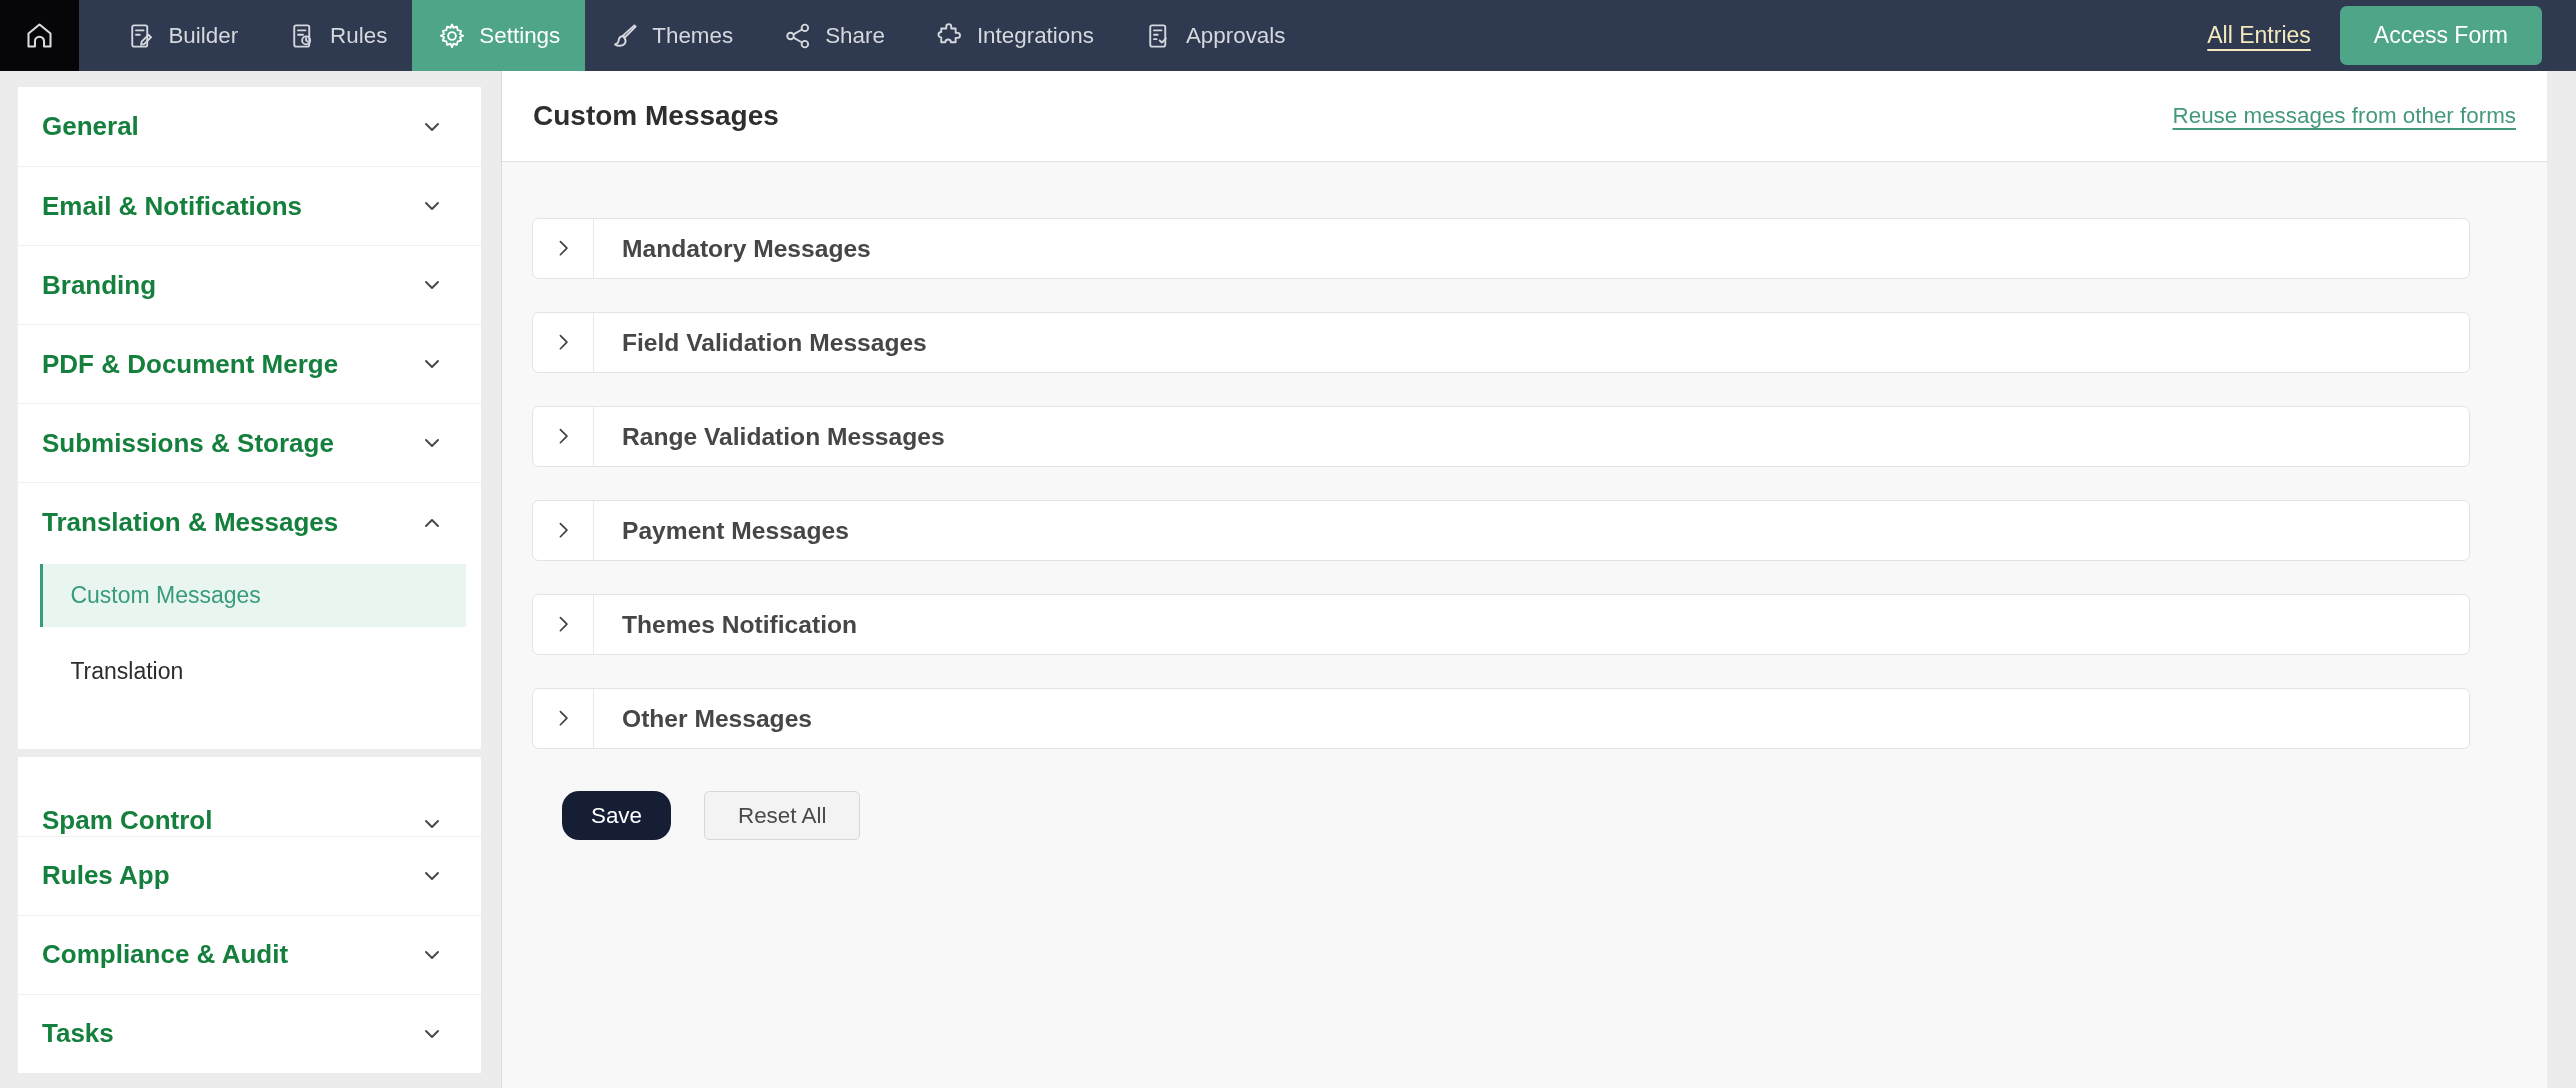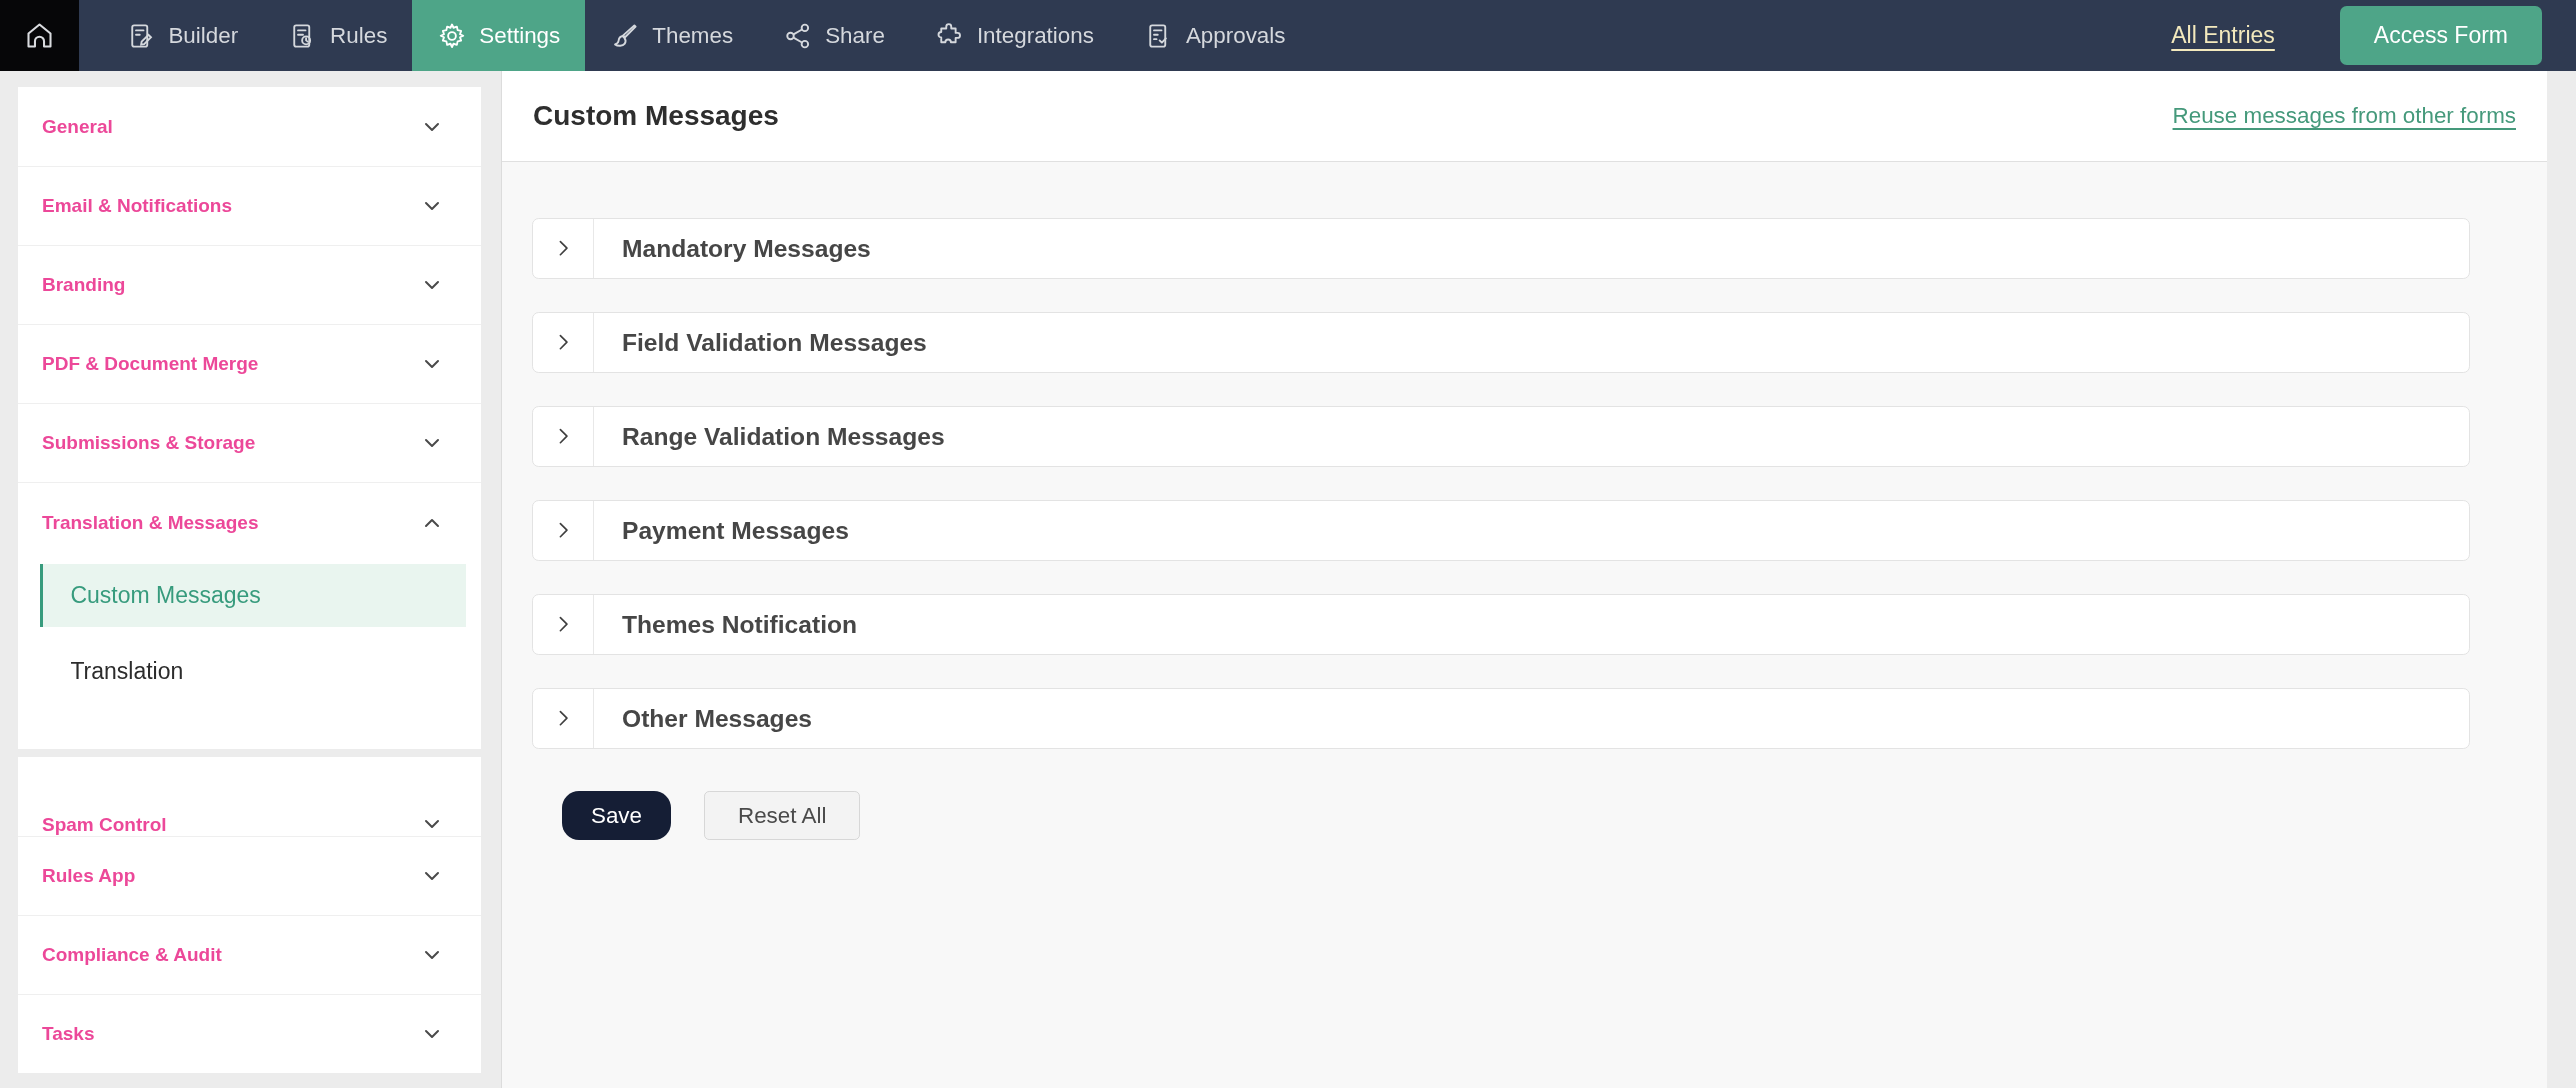--- a/index.html
+++ b/index.html
@@ -26,21 +26,21 @@
   }
   .nav-tabs { display:flex; align-items:stretch; margin-left:22.4px; }
   .nav-tab {
     display:flex; align-items:center; gap:12px;
     padding:0 25px; color:#d5d8dd; font-size:22.4px; cursor:pointer;
     white-space:nowrap;
   }
   .nav-tab.active { background:#4ea588; color:#ffffff; }
   .nav-tab .ticon { width:30px; height:30px; }
   .nav-right {
-    margin-left:auto; display:flex; align-items:center; gap:65px;
+    margin-left:auto; display:flex; align-items:center; gap:29px;
     padding-right:34px;
   }
   .all-entries {
     color:#f3e9bd; font-size:23px; text-decoration:underline;
     text-underline-offset:6px; cursor:pointer; white-space:nowrap;
   }
   .access-form {
     background:#4ea588; color:#fff; font-size:23px;
     padding:15.7px 34px; border-radius:6.7px; border:none;
     cursor:pointer; white-space:nowrap;
@@ -52,21 +52,21 @@
     position:absolute; left:18px; top:87px; width:463px;
   }
   .side-section {
     background:#ffffff; height:79px;
     display:flex; align-items:center; justify-content:space-between;
     padding:0 37px 0 24px;
     border-top:1.5px solid #efefef;
     cursor:pointer;
   }
   .side-section:first-child { border-top:none; }
-  .side-section .label { font-size:19px; font-weight:700; color:#ec4899; }
+  .side-section .label { font-size:26px; font-weight:700; color:#15803d; }
   .chev { width:24px; height:24px; color:#4a4a4a; flex:0 0 auto; }
   .side-group { background:#ffffff; border-top:1.5px solid #efefef; padding-bottom:33px; }
   .side-group .side-section { border-top:none; }
   .sub-item {
     margin:1.5px 15px 13.4px 22.4px; height:63px;
     display:flex; align-items:center; padding-left:27px;
     font-size:23px; color:#2c2c2c; cursor:pointer;
     border-left:3.7px solid transparent;
   }
   .sub-item.active {

